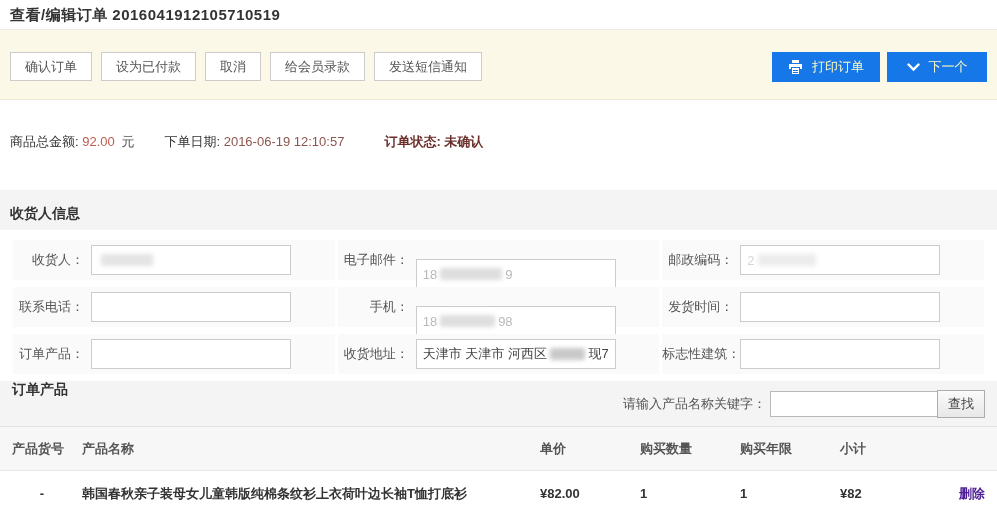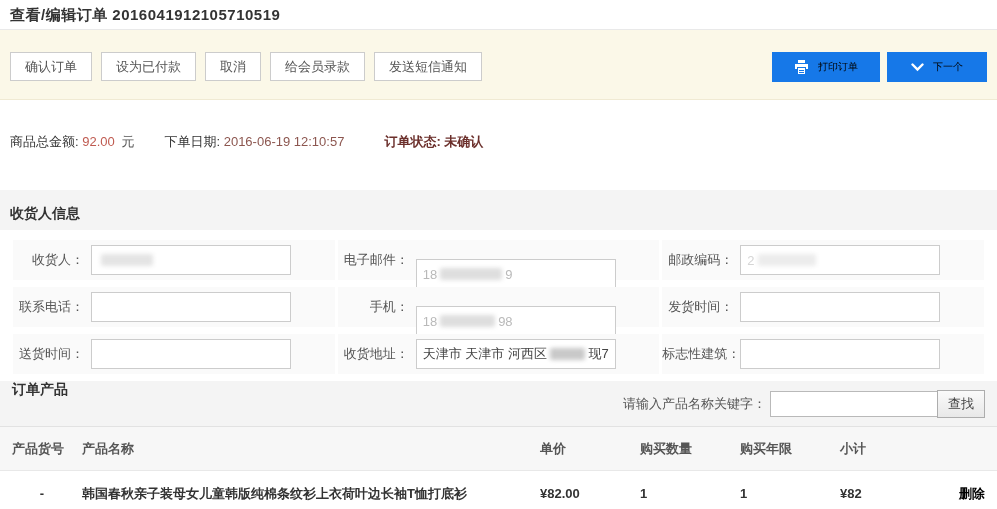--- a/index.html
+++ b/index.html
@@ -10,21 +10,21 @@
   .titlebar { height:30px; padding:6px 10px 0; border-bottom:1px solid #e9e9e9; background:#fff; }
   .titlebar h1 { font-size:15px; font-weight:bold; color:#333; letter-spacing:.5px; }
 
   
   .toolbar { height:70px; background:#fbf8e8; border-bottom:1px solid #f0ead3;
              padding:22px 10px 0; display:flex; align-items:flex-start; }
   .btn-plain { height:29px; padding:0 14px; margin-right:9px; background:#fff;
                border:1px solid #ccc; color:#555; font-size:13px; cursor:pointer;
                font-family:inherit; }
   .toolbar-right { margin-left:auto; display:flex; gap:7px; }
-  .btn-blue { height:30px; border:none; color:#000000; font-size:10px; cursor:pointer;
+  .btn-blue { height:30px; border:none; color:#fef9c3; font-size:13px; cursor:pointer;
               display:inline-flex; align-items:center; justify-content:center; gap:9px;
               font-family:inherit; }
   .btn-print { width:108px; }
   .btn-next  { width:100px; }
 
   
   .summary { height:90px; padding:33px 10px 0; font-size:13px; color:#333; display:flex; align-items:flex-start; }
   .summary .lbl { color:#333; }
   .sum-amount { color:#bf5a50; }
   .sum-unit { color:#555; margin-left:3px; }
@@ -72,21 +72,21 @@
                 font-size:13px; color:#555; }
   .tbl-row { height:45px; background:#fff; font-size:13px; color:#333; }
   .c-sku { width:60px; flex:none; }
   .c-name { flex:1 1 0; padding-left:10px; }
   .c-price { width:100px; flex:none; }
   .c-qty { width:100px; flex:none; }
   .c-years { width:100px; flex:none; }
   .c-sub { width:90px; flex:none; }
   .c-act { width:55px; flex:none; text-align:right; }
   .tbl-row .c-sku { text-align:center; }
-  .del-link { color:#000000; cursor:pointer;margin-left:12px; }
+  .del-link { color:#4c1d95; cursor:pointer;margin-left:12px; }
 </style>
 </head>
 <body>
 
 <div class="page">
 
   <div class="titlebar">
     <h1>查看/编辑订单 2016041912105710519</h1>
   </div>
 
@@ -175,21 +175,21 @@
           <span>98</span>
         </div>
       </div>
       <div class="form-cell">
         <span class="f-label">发货时间：</span>
         <input class="f-input" style="">
       </div>
     </div>
     <div class="form-row">
       <div class="form-cell">
-        <span class="f-label">送货时间：</span>
+        <span class="f-label">订单产品：</span>
         <input class="f-input" style="">
       </div>
       <div class="form-cell">
         <span class="f-label">收货地址：</span>
         <div class="f-box">
           <span>天津市 天津市 河西区</span>
           <span class="blurchip" style="width:44px;background:#c9c9c9"></span>
           <span>现7</span>
         </div>
       </div>

